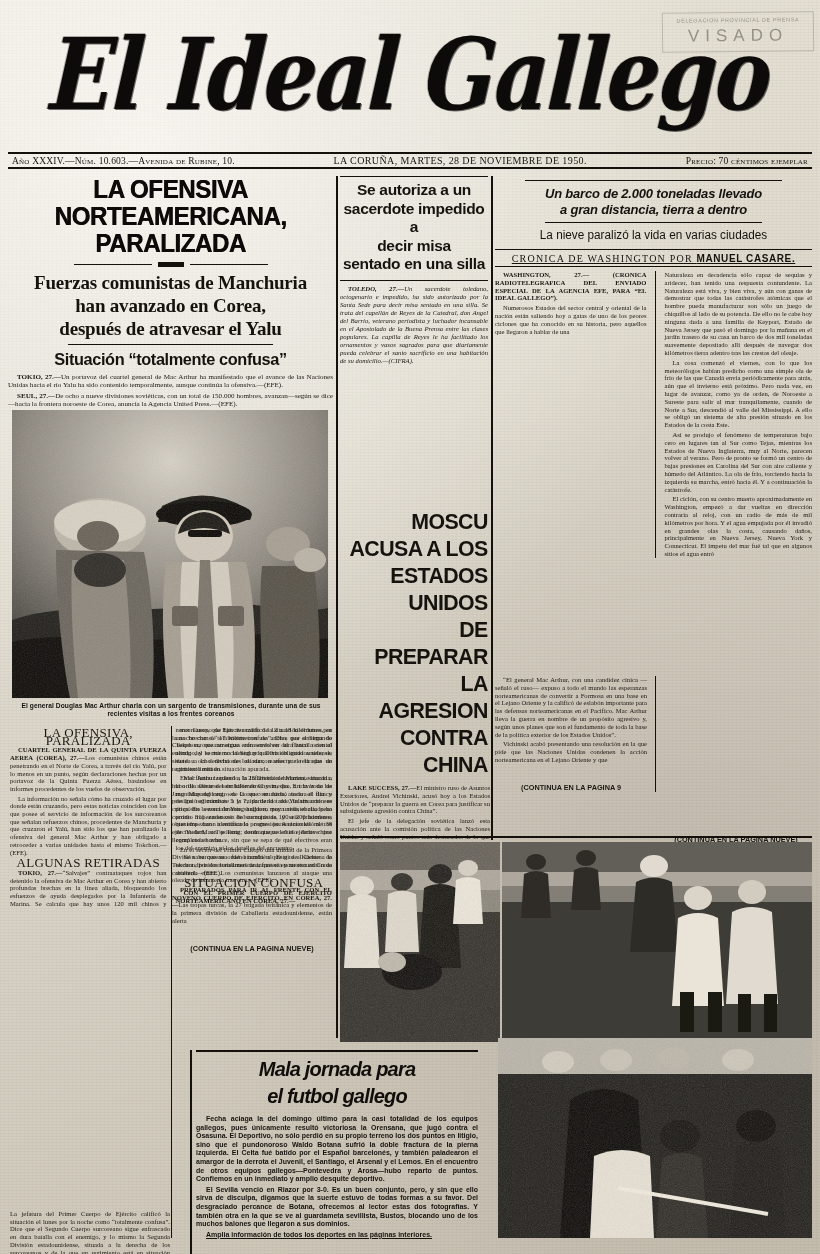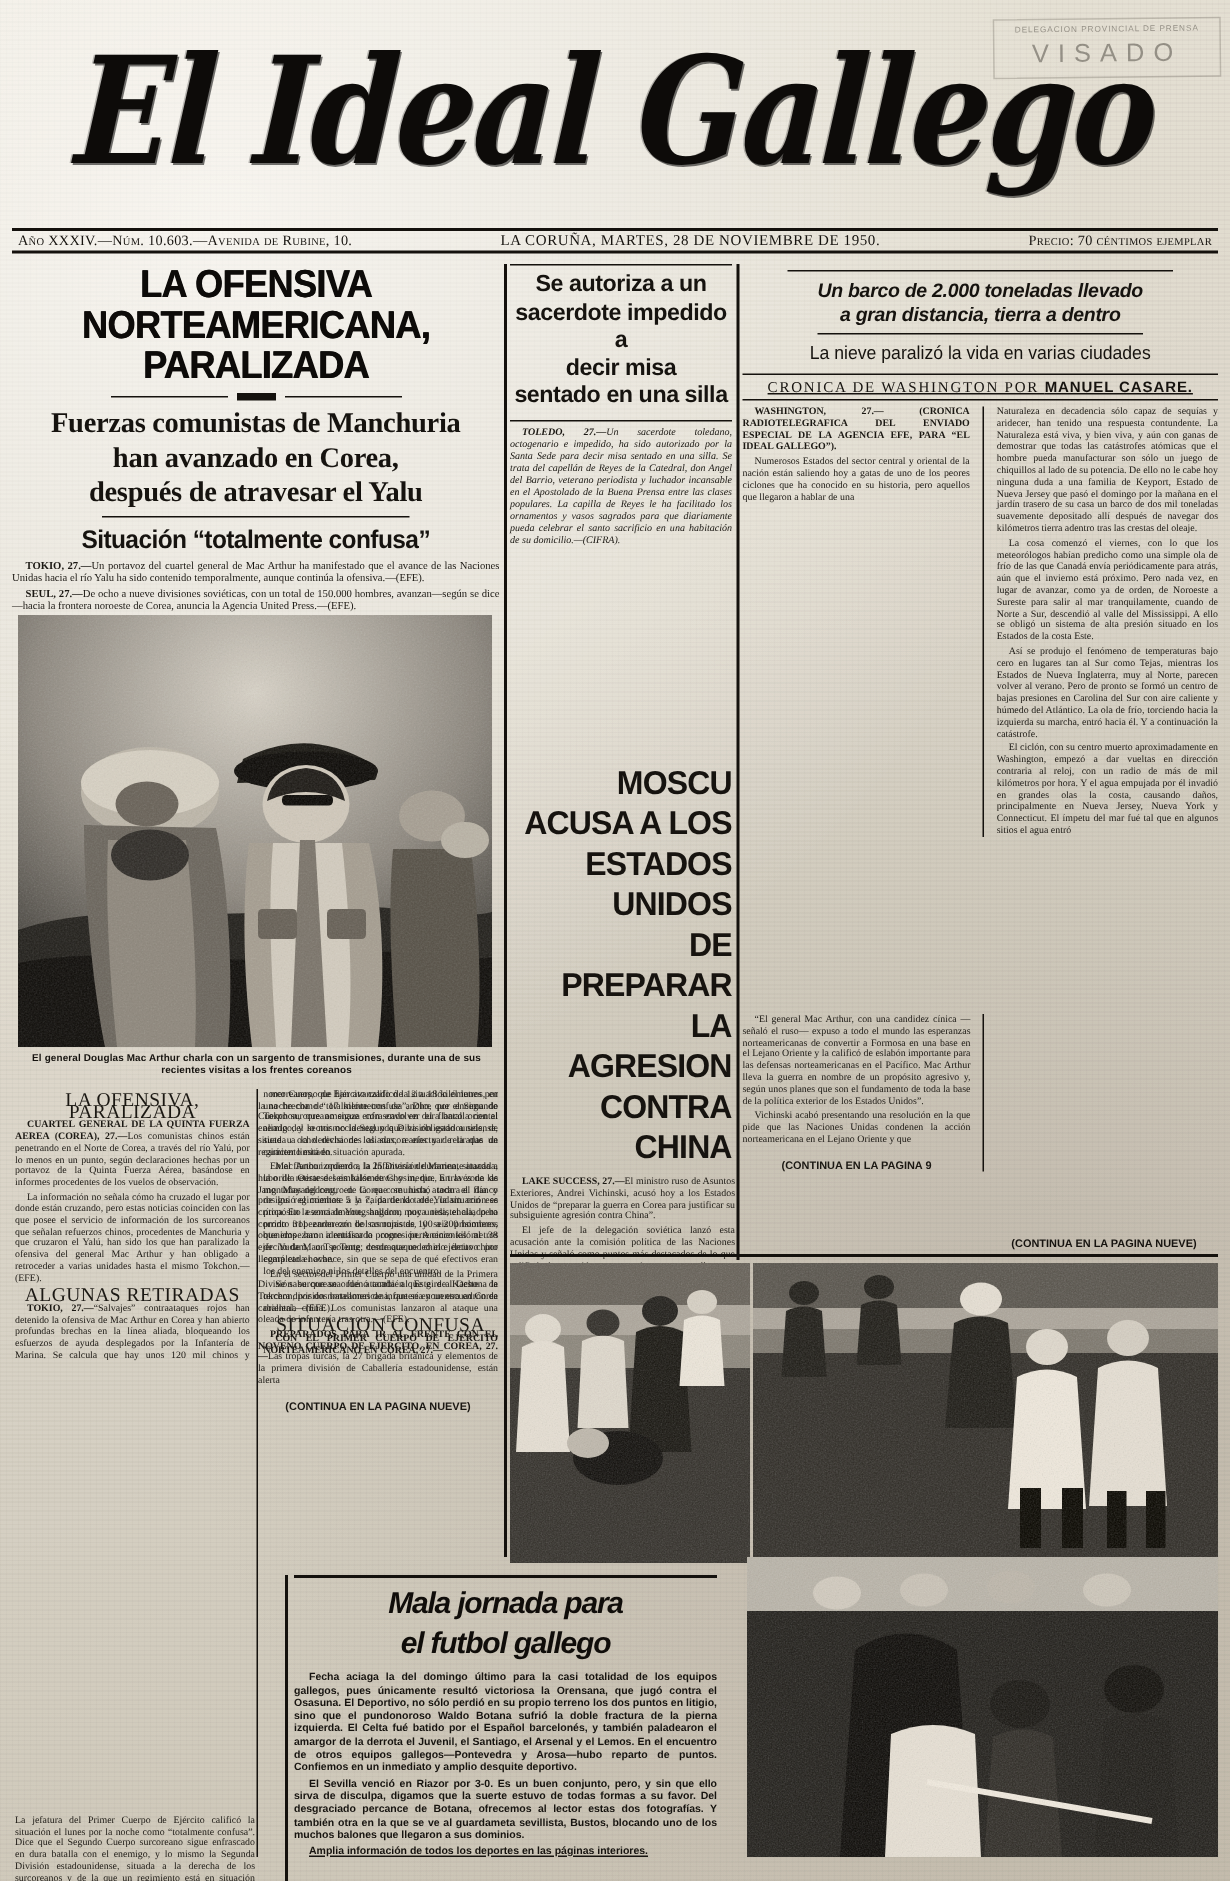--- a/index.html
+++ b/index.html
@@ -65,21 +65,21 @@
   .vrule2{position:absolute;width:2px;background:#14110d;}
   .body-text{
     font-family:"Liberation Serif",serif;
     font-size:7.1px;line-height:8.3px;
     text-align:justify;
     hyphens:auto;
     color:#1b1813;
   }
   .body-text b{font-weight:700}
   .sub-center{text-align:center;font-weight:400;font-size:13px;letter-spacing:.3px;margin:3px 0 2px}
-  .contin{font-weight:700;font-size:7.3px;text-align:center;font-family:"Liberation Sans",sans-serif;margin-top:9px}
+  .contin{font-weight:700;font-size:7.3px;text-align:center;font-family:"Liberation Sans",sans-serif;margin-top:20px}
 
   
   .blkA{position:absolute;left:8px;top:176px;width:325px;}
   .hl-main{
     font-family:"Liberation Sans Narrow","Liberation Sans",sans-serif;
     font-weight:700;font-size:26px;line-height:27px;
     letter-spacing:-.5px;text-align:center;
     transform:scaleX(.93);
     color:#0d0b09;
     text-shadow:.5px 0 0 #0d0b09;

